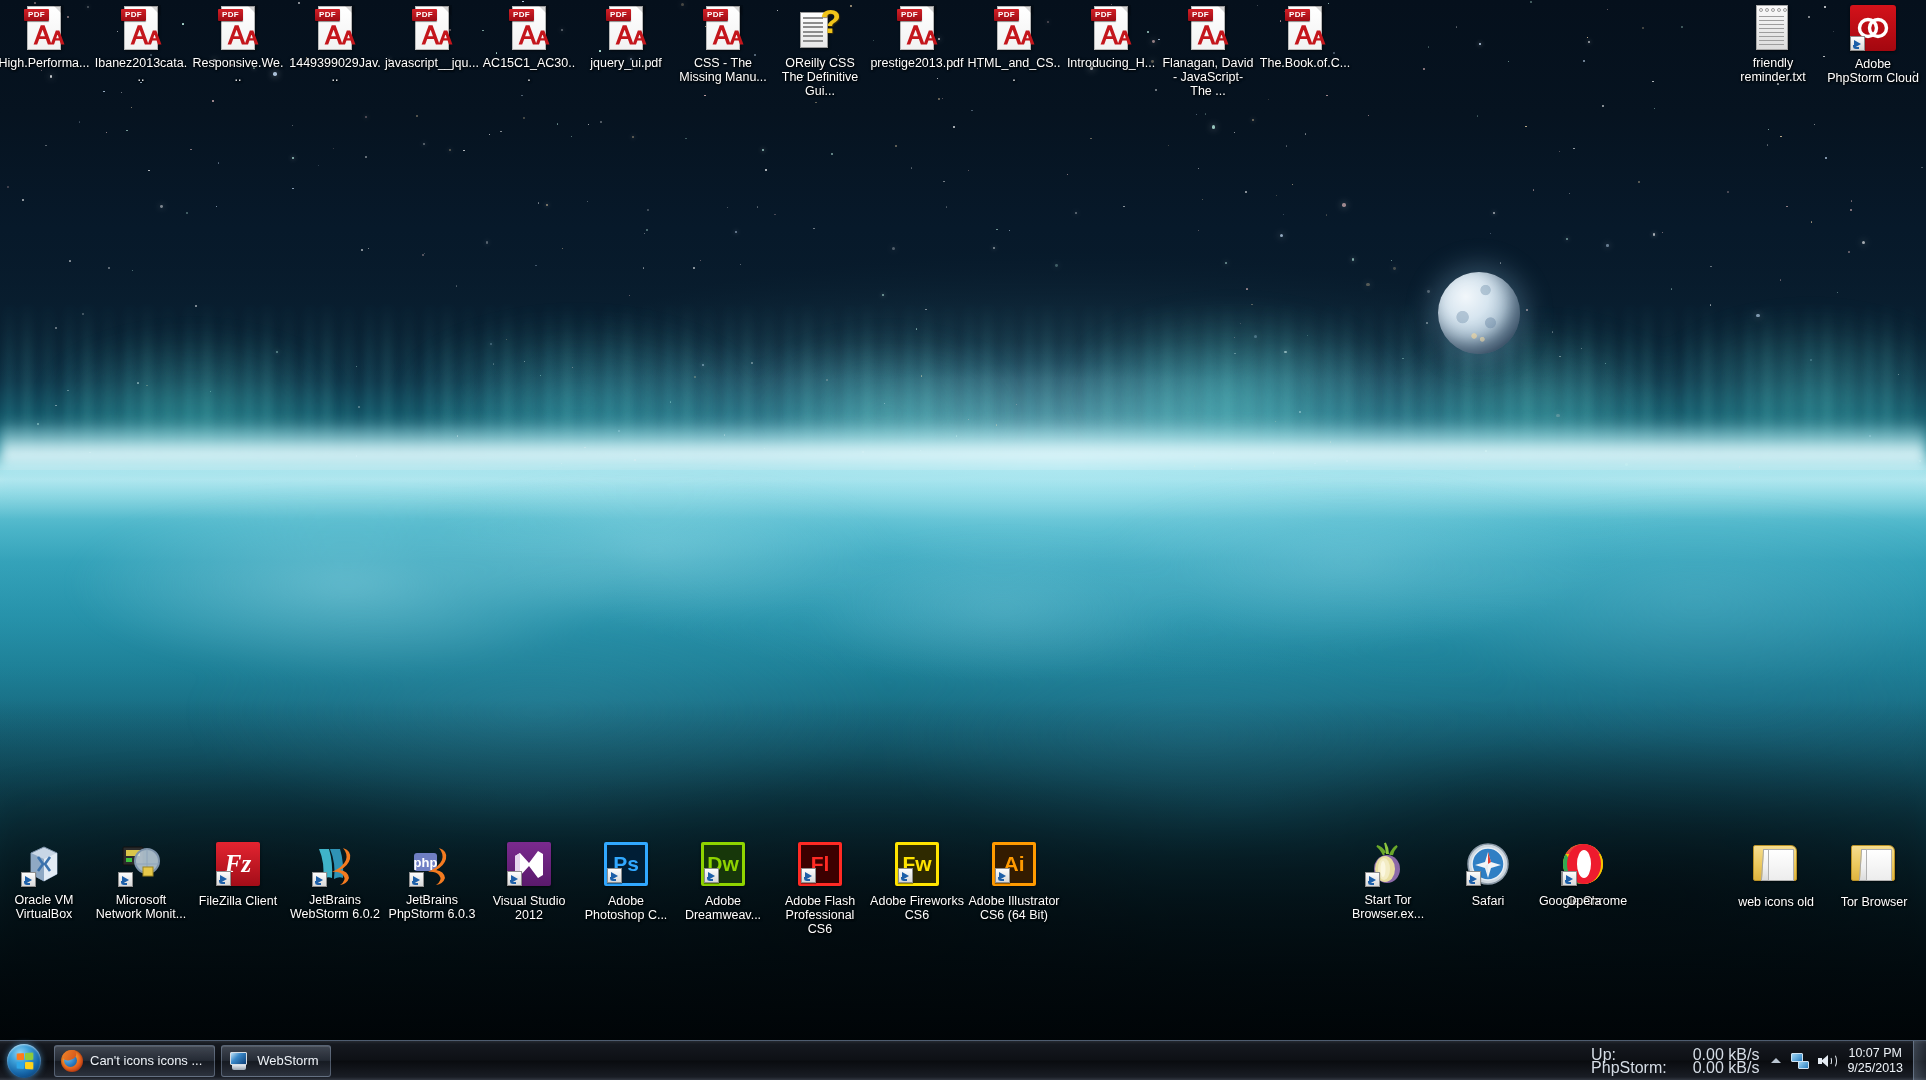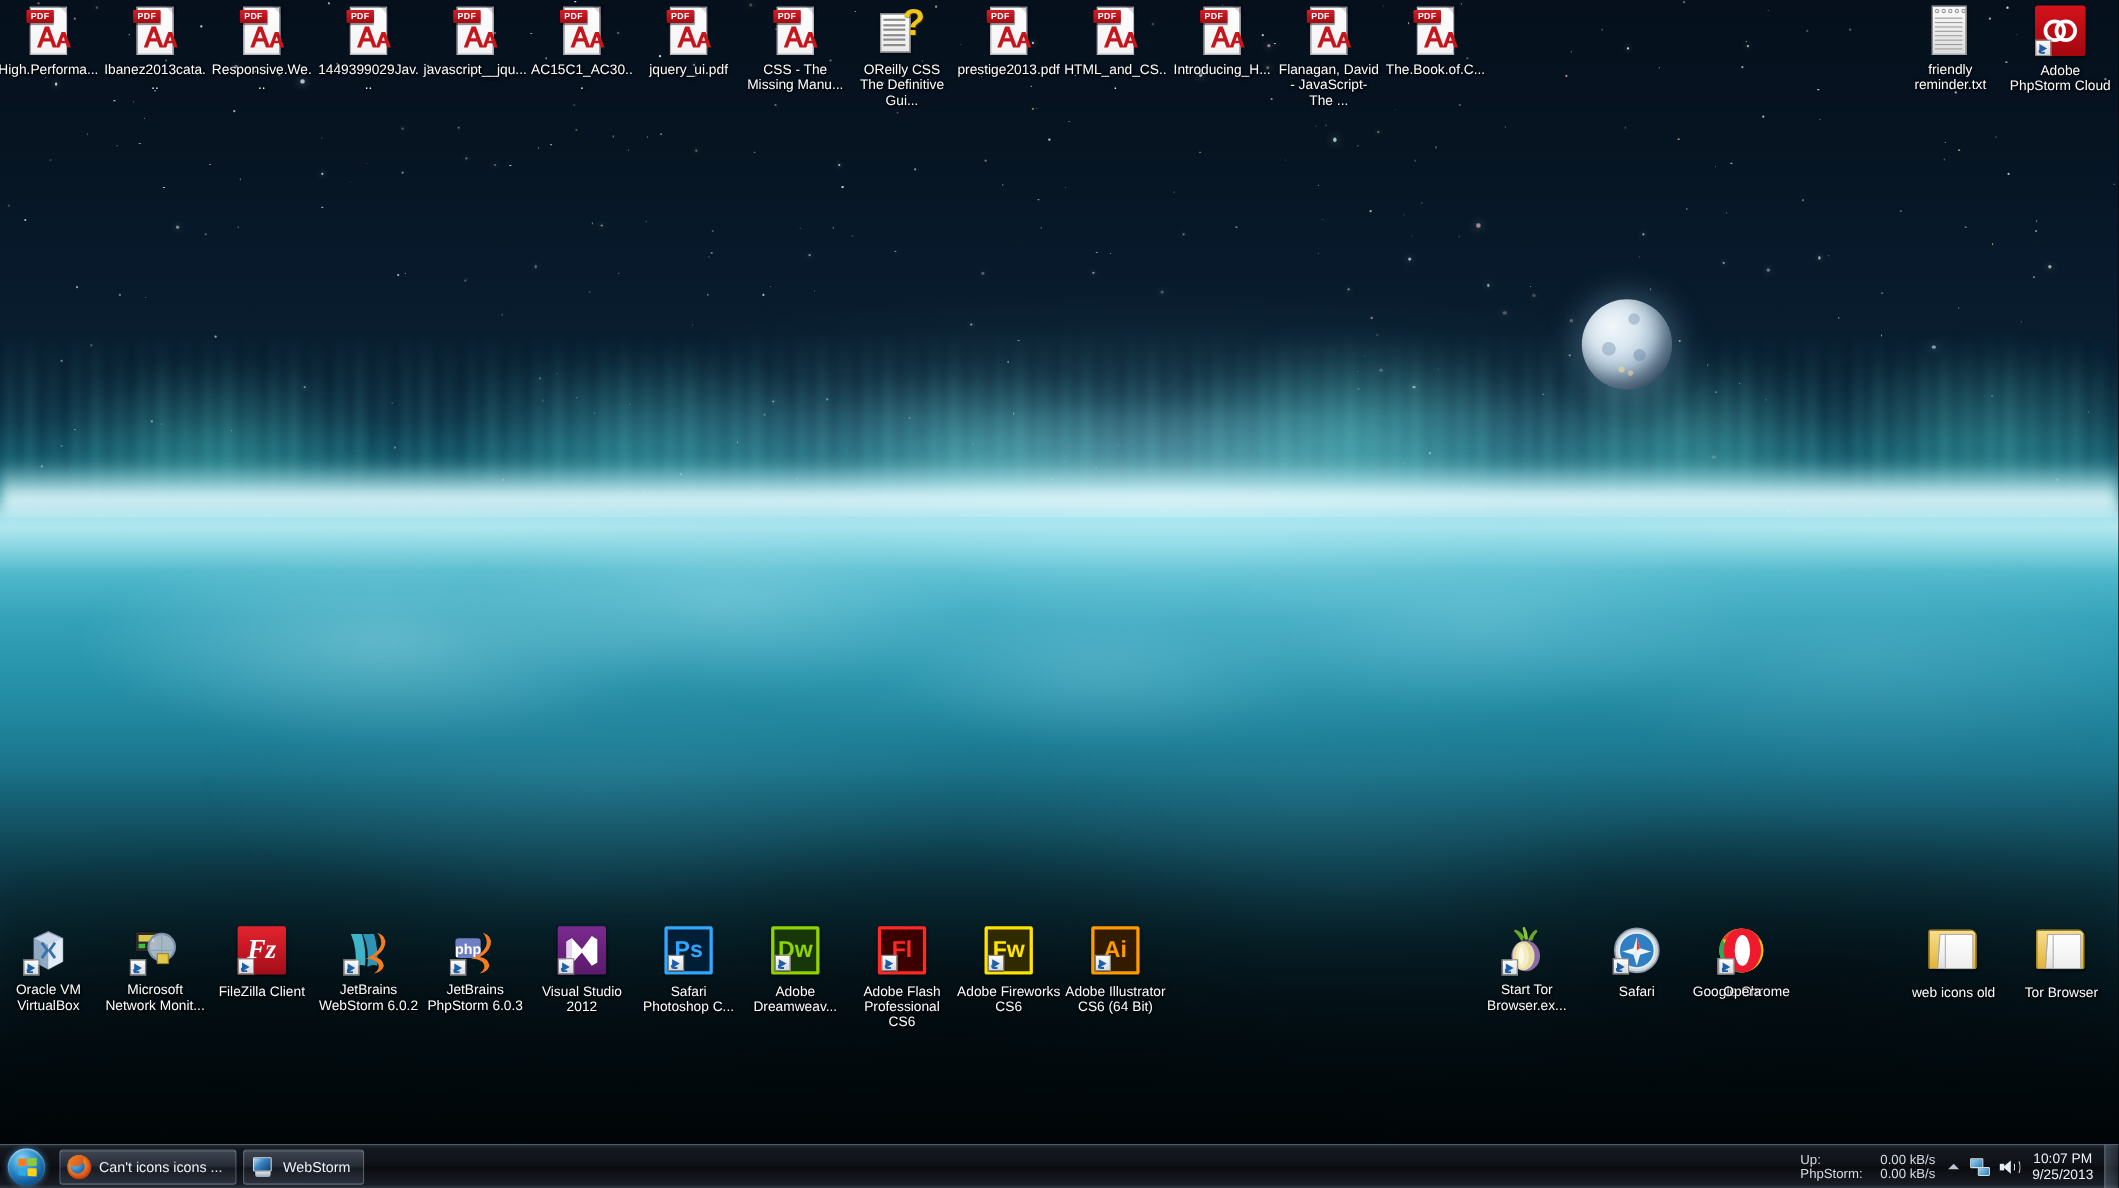--- a/index.html
+++ b/index.html
@@ -329,22 +329,22 @@
   }
   .pc-base {
     position:absolute; left:4px; top:15px; width:14px; height:5px;
     background:linear-gradient(to bottom,#e3e8ee,#9aa6b3);
     border-radius:0 0 2px 2px;
   }
 
   
   #tray { margin-left:auto; display:flex; align-items:center; height:100%; padding-right:0; flex:none; }
   .net-meter {
-    display:flex; align-items:center; gap:16px;
-    color:#d6dde6; font-size:12px; line-height:13px; padding:0 6px 0 10px;
+    display:flex; align-items:center; gap:26px;
+    color:#d6dde6; font-size:16px; line-height:13px; padding:0 6px 0 10px;
     font-family:"Liberation Sans", sans-serif;
   }
   .net-meter .nm-col { display:flex; flex-direction:column; }
   .nm-val { text-align:right; }
   .tray-arrow {
     width:22px; height:100%; display:flex; align-items:center; justify-content:center; cursor:pointer;
   }
   .tray-arrow b {
     display:block; width:0;height:0;
     border-left:5px solid transparent; border-right:5px solid transparent;
@@ -978,21 +978,21 @@
           </span></div>
       </div>
       <div class="icon-label">Visual Studio 2012</div>
     </div>
     <div class="icon-cell" title="Adobe Photoshop C..." style="left: 578px; top: 840px;">
       <div class="icon-art">
         <div class="tile adobe-tile" style="border-color:#31a8ff;background:#001e36;color:#31a8ff;">Ps<span class="shortcut">
             <i></i>
           </span></div>
       </div>
-      <div class="icon-label">Safari Photoshop C...</div>
+      <div class="icon-label">Adobe Photoshop C...</div>
     </div>
     <div class="icon-cell" title="Adobe Dreamweav..." style="left: 675px; top: 840px;">
       <div class="icon-art">
         <div class="tile adobe-tile" style="border-color:#8fd400;background:#17370a;color:#8fd400;">Dw<span class="shortcut">
             <i></i>
           </span></div>
       </div>
       <div class="icon-label">Adobe Dreamweav...</div>
     </div>
     <div class="icon-cell" title="Adobe Flash Professional CS6" style="left: 772px; top: 840px;">

